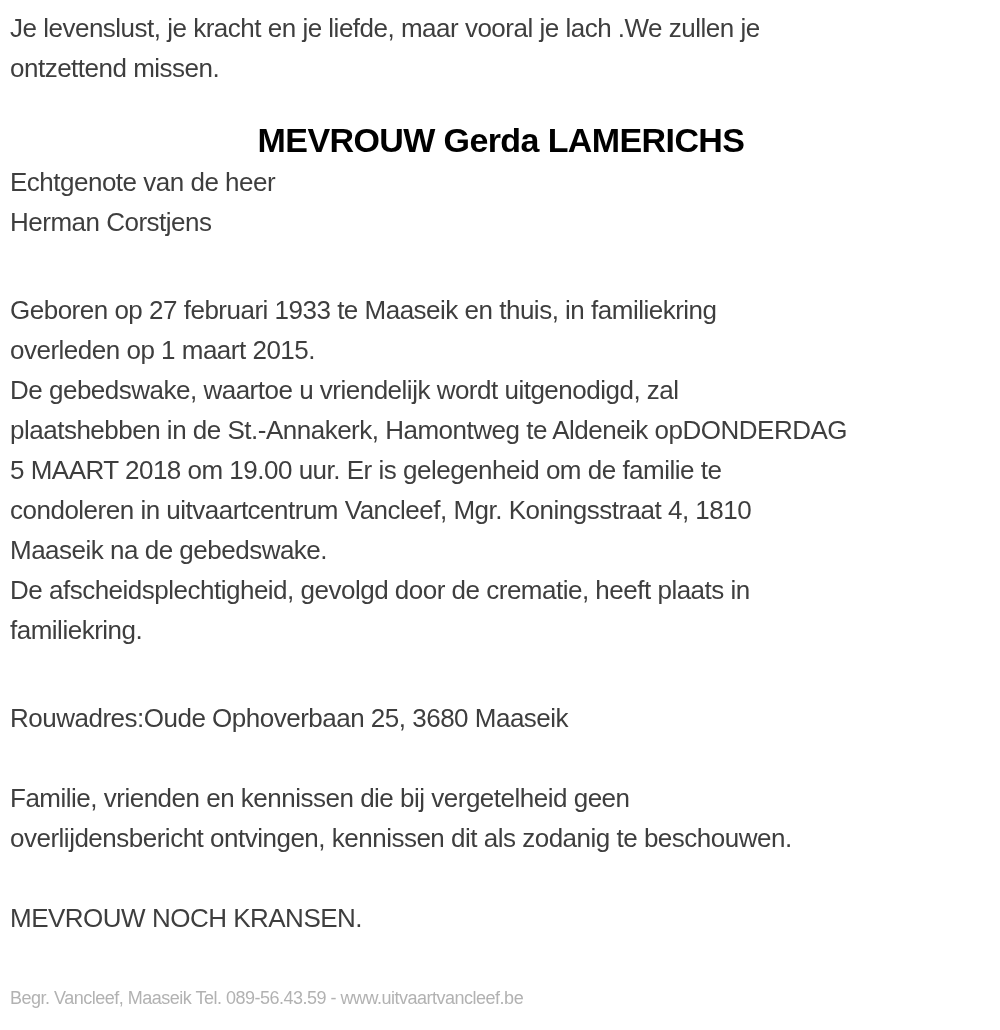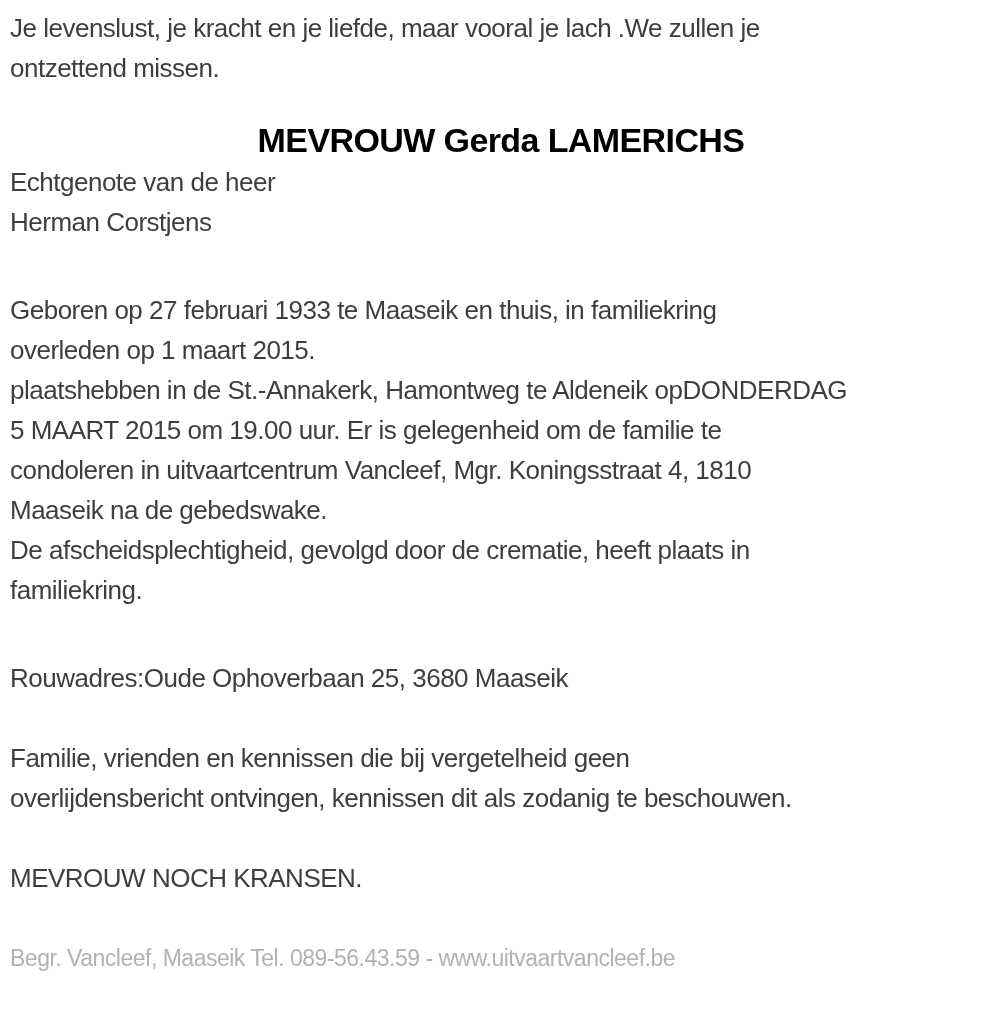--- a/index.html
+++ b/index.html
@@ -29,21 +29,21 @@
     font-weight: 700;
     line-height: 44px;
     letter-spacing: -0.6px;
     color: #000000;
     margin-top: 30px;
     white-space: nowrap;
   }
   .gap-lg { margin-top: 48px; }
   .gap-md { margin-top: 40px; }
   .footer-line {
-    font-size: 23px;
+    font-size: 18px;
     line-height: 40px;
     letter-spacing: -0.5px;
     margin-top: 40px;
     color: #b2b2b2;
     white-space: nowrap;
   }
 </style>
 </head>
 <body>
 
@@ -55,22 +55,23 @@
   </div>
 
   <div class="heading" style="color: rgb(0, 0, 0); text-align: center;">MEVROUW Gerda LAMERICHS</div>
 
   <div class="line">Echtgenote van de heer</div>
   <div class="line">Herman Corstjens</div>
 
   <div class="gap-lg">
     <div class="line">Geboren op 27 februari 1933 te Maaseik en thuis, in familiekring</div>
     <div class="line">overleden op 1 maart 2015.</div>
+    <div class="line">De gebedswake, waartoe u vriendelijk wordt uitgenodigd, zal</div>
     <div class="line">plaatshebben in de St.-Annakerk, Hamontweg te Aldeneik opDONDERDAG</div>
-    <div class="line">5 MAART 2015 om 19.00 uur. Er is gelegenheid om de familie te</div>
+    <div class="line">5 MAART 2018 om 19.00 uur. Er is gelegenheid om de familie te</div>
     <div class="line">condoleren in uitvaartcentrum Vancleef, Mgr. Koningsstraat 4, 1810</div>
     <div class="line">Maaseik na de gebedswake.</div>
     <div class="line">De afscheidsplechtigheid, gevolgd door de crematie, heeft plaats in</div>
     <div class="line">familiekring.</div>
   </div>
 
   <div class="line gap-lg">Rouwadres:Oude Ophoverbaan 25, 3680 Maaseik</div>
 
   <div class="gap-md">
     <div class="line">Familie, vrienden en kennissen die bij vergetelheid geen</div>

